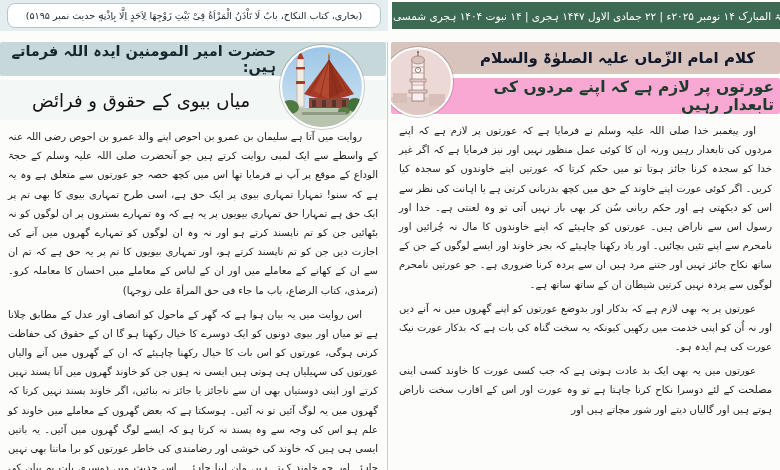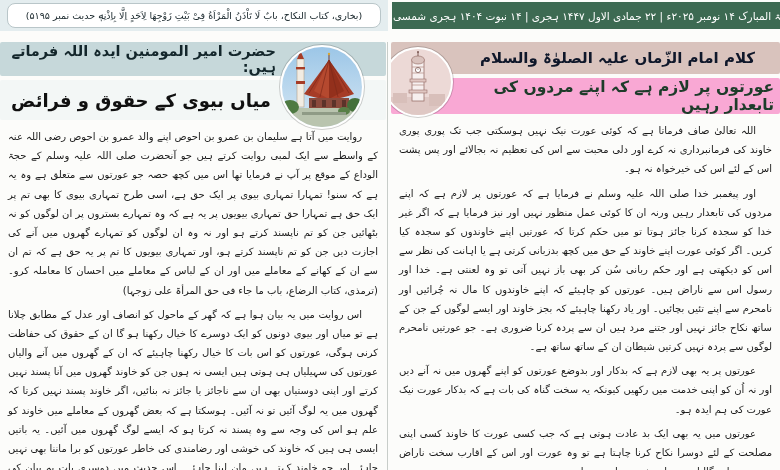--- a/index.html
+++ b/index.html
@@ -60,21 +60,21 @@
   }
   .col-left .kicker{
     height:34px;margin-bottom:4px;
     background:#c6d8da;color:#13262b;
     font-size:14.5px;font-weight:bold;
     padding-left:2px;padding-right:110px;
   }
   .col-left .headline{
     height:40px;margin-bottom:5px;
     background:#f3f7f6;color:#101010;
-    font-size:18px;font-weight:bold;
+    font-size:18px;font-weight:normal;
     padding-left:6px;padding-right:110px;
   }
   
   .photo-circle{
     position:absolute;border-radius:50%;overflow:hidden;
     border:2px solid #ffffff;
     box-shadow:0 0 0 1px rgba(0,0,0,.18);
     background:#fff;
   }
   .photo-left{top:3px;right:22px;width:80px;height:80px;}
@@ -130,21 +130,20 @@
         <line x1="27" y1="36" x2="39" y2="36" stroke="#b28a83" stroke-width="0.7"></line>
         <circle cx="33" cy="21" r="2.6" fill="#fff" stroke="#7e5a54" stroke-width="0.8"></circle>
         <line x1="33" y1="21" x2="33" y2="19.4" stroke="#7e5a54" stroke-width="0.6"></line>
         <ellipse cx="33" cy="11" rx="6.5" ry="4" fill="#d9c2bd" stroke="#99726b" stroke-width="0.7"></ellipse>
         <line x1="33" y1="7" x2="33" y2="3" stroke="#7e5a54" stroke-width="1"></line>
         <circle cx="33" cy="3" r="1" fill="#7e5a54"></circle>
       </svg>
     </div>
 
     <div class="article-body">
-      <p>اللہ تعالیٰ صاف فرماتا ہے کہ کوئی عورت نیک نہیں ہوسکتی جب تک پوری پوری خاوند کی فرمانبرداری نہ کرے اور دلی محبت سے اس کی تعظیم نہ بجالائے اور پس پشت اس کے لئے اس کی خیرخواہ نہ ہو۔</p>
       <p>اور پیغمبر خدا صلی اللہ علیہ وسلم نے فرمایا ہے کہ عورتوں پر لازم ہے کہ اپنے مردوں کی تابعدار رہیں ورنہ ان کا کوئی عمل منظور نہیں اور نیز فرمایا ہے کہ اگر غیر خدا کو سجدہ کرنا جائز ہوتا تو میں حکم کرتا کہ عورتیں اپنے خاوندوں کو سجدہ کیا کریں۔ اگر کوئی عورت اپنے خاوند کے حق میں کچھ بدزبانی کرتی ہے یا اہانت کی نظر سے اس کو دیکھتی ہے اور حکم ربانی سُن کر بھی باز نہیں آتی تو وہ لعنتی ہے۔ خدا اور رسول اس سے ناراض ہیں۔ عورتوں کو چاہیئے کہ اپنے خاوندوں کا مال نہ چُرائیں اور نامحرم سے اپنے تئیں بچائیں۔ اور یاد رکھنا چاہیئے کہ بجز خاوند اور ایسے لوگوں کے جن کے ساتھ نکاح جائز نہیں اور جتنے مرد ہیں ان سے پردہ کرنا ضروری ہے۔ جو عورتیں نامحرم لوگوں سے پردہ نہیں کرتیں شیطان ان کے ساتھ ساتھ ہے۔</p>
       <p>عورتوں پر یہ بھی لازم ہے کہ بدکار اور بدوضع عورتوں کو اپنے گھروں میں نہ آنے دیں اور نہ اُن کو اپنی خدمت میں رکھیں کیونکہ یہ سخت گناہ کی بات ہے کہ بدکار عورت نیک عورت کی ہم ایدہ ہو۔</p>
       <p>عورتوں میں یہ بھی ایک بد عادت ہوتی ہے کہ جب کسی عورت کا خاوند کسی اپنی مصلحت کے لئے دوسرا نکاح کرنا چاہتا ہے تو وہ عورت اور اس کے اقارب سخت ناراض ہوتے ہیں اور گالیاں دیتے اور شور مچاتے ہیں اور</p>
     </div>
   </div>
 
   <div class="col col-left">
     <div class="kicker">
       <span>حضرت امیر المومنین ایدہ اللہ فرماتے ہیں:</span>
     </div>

